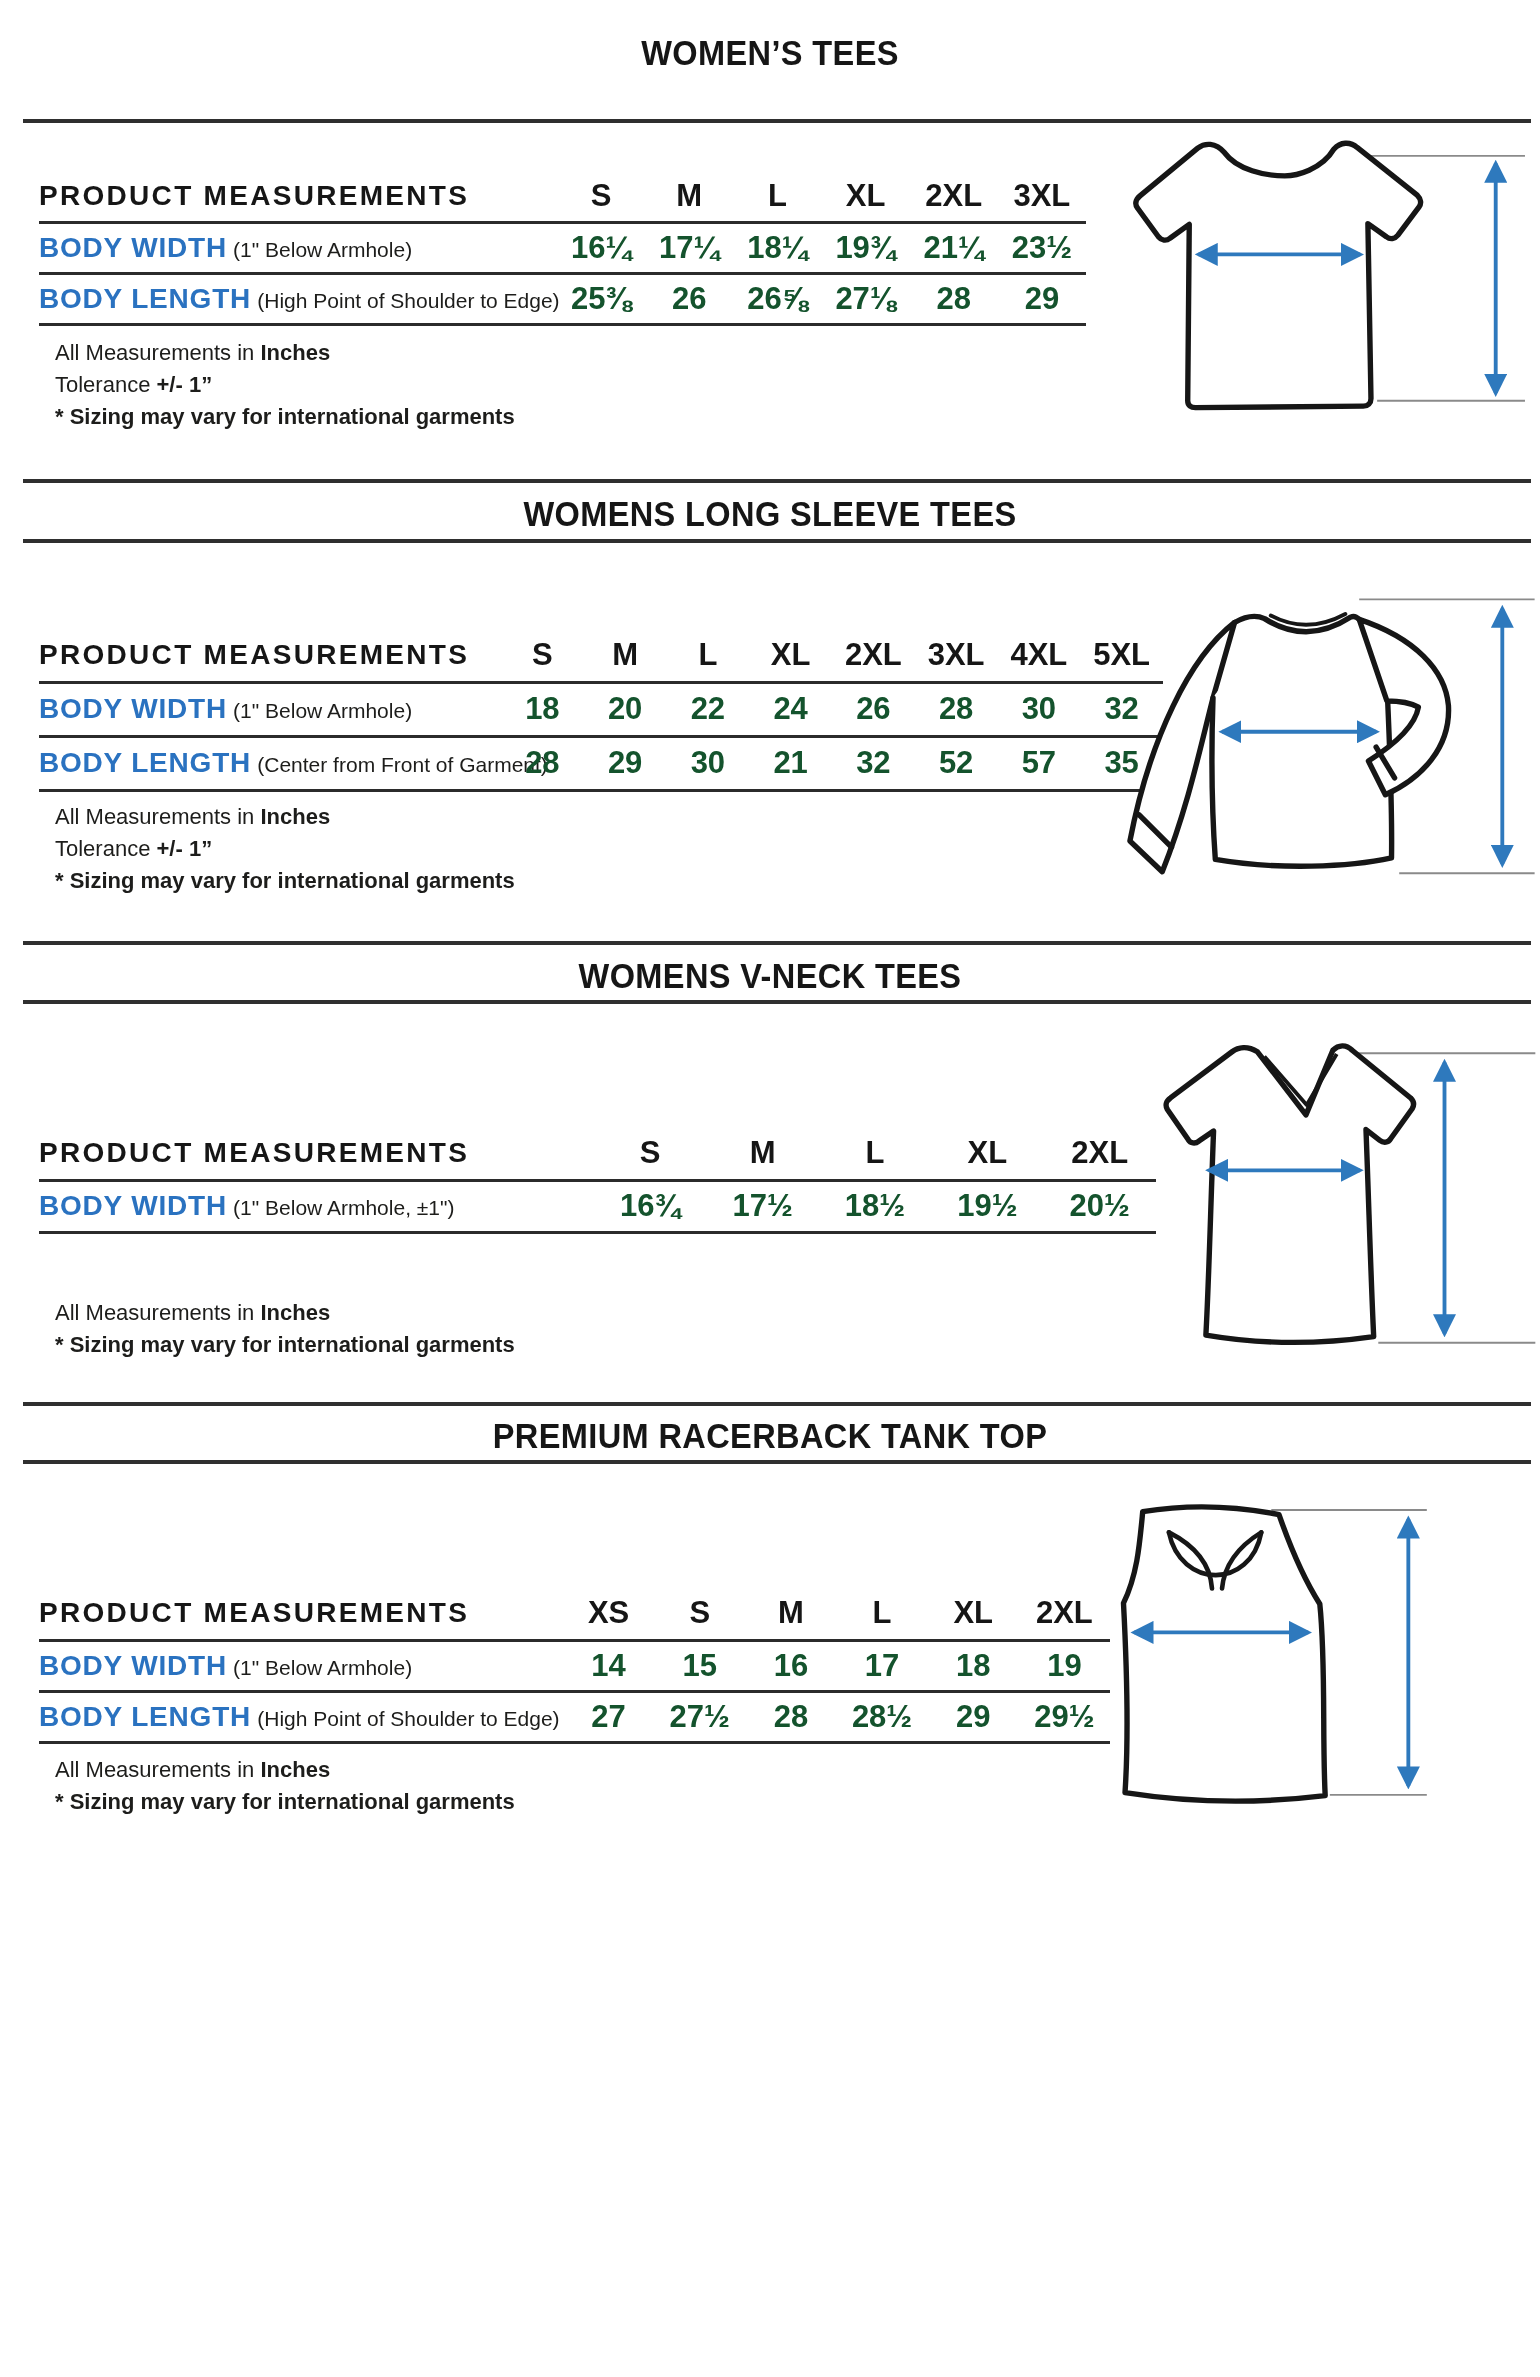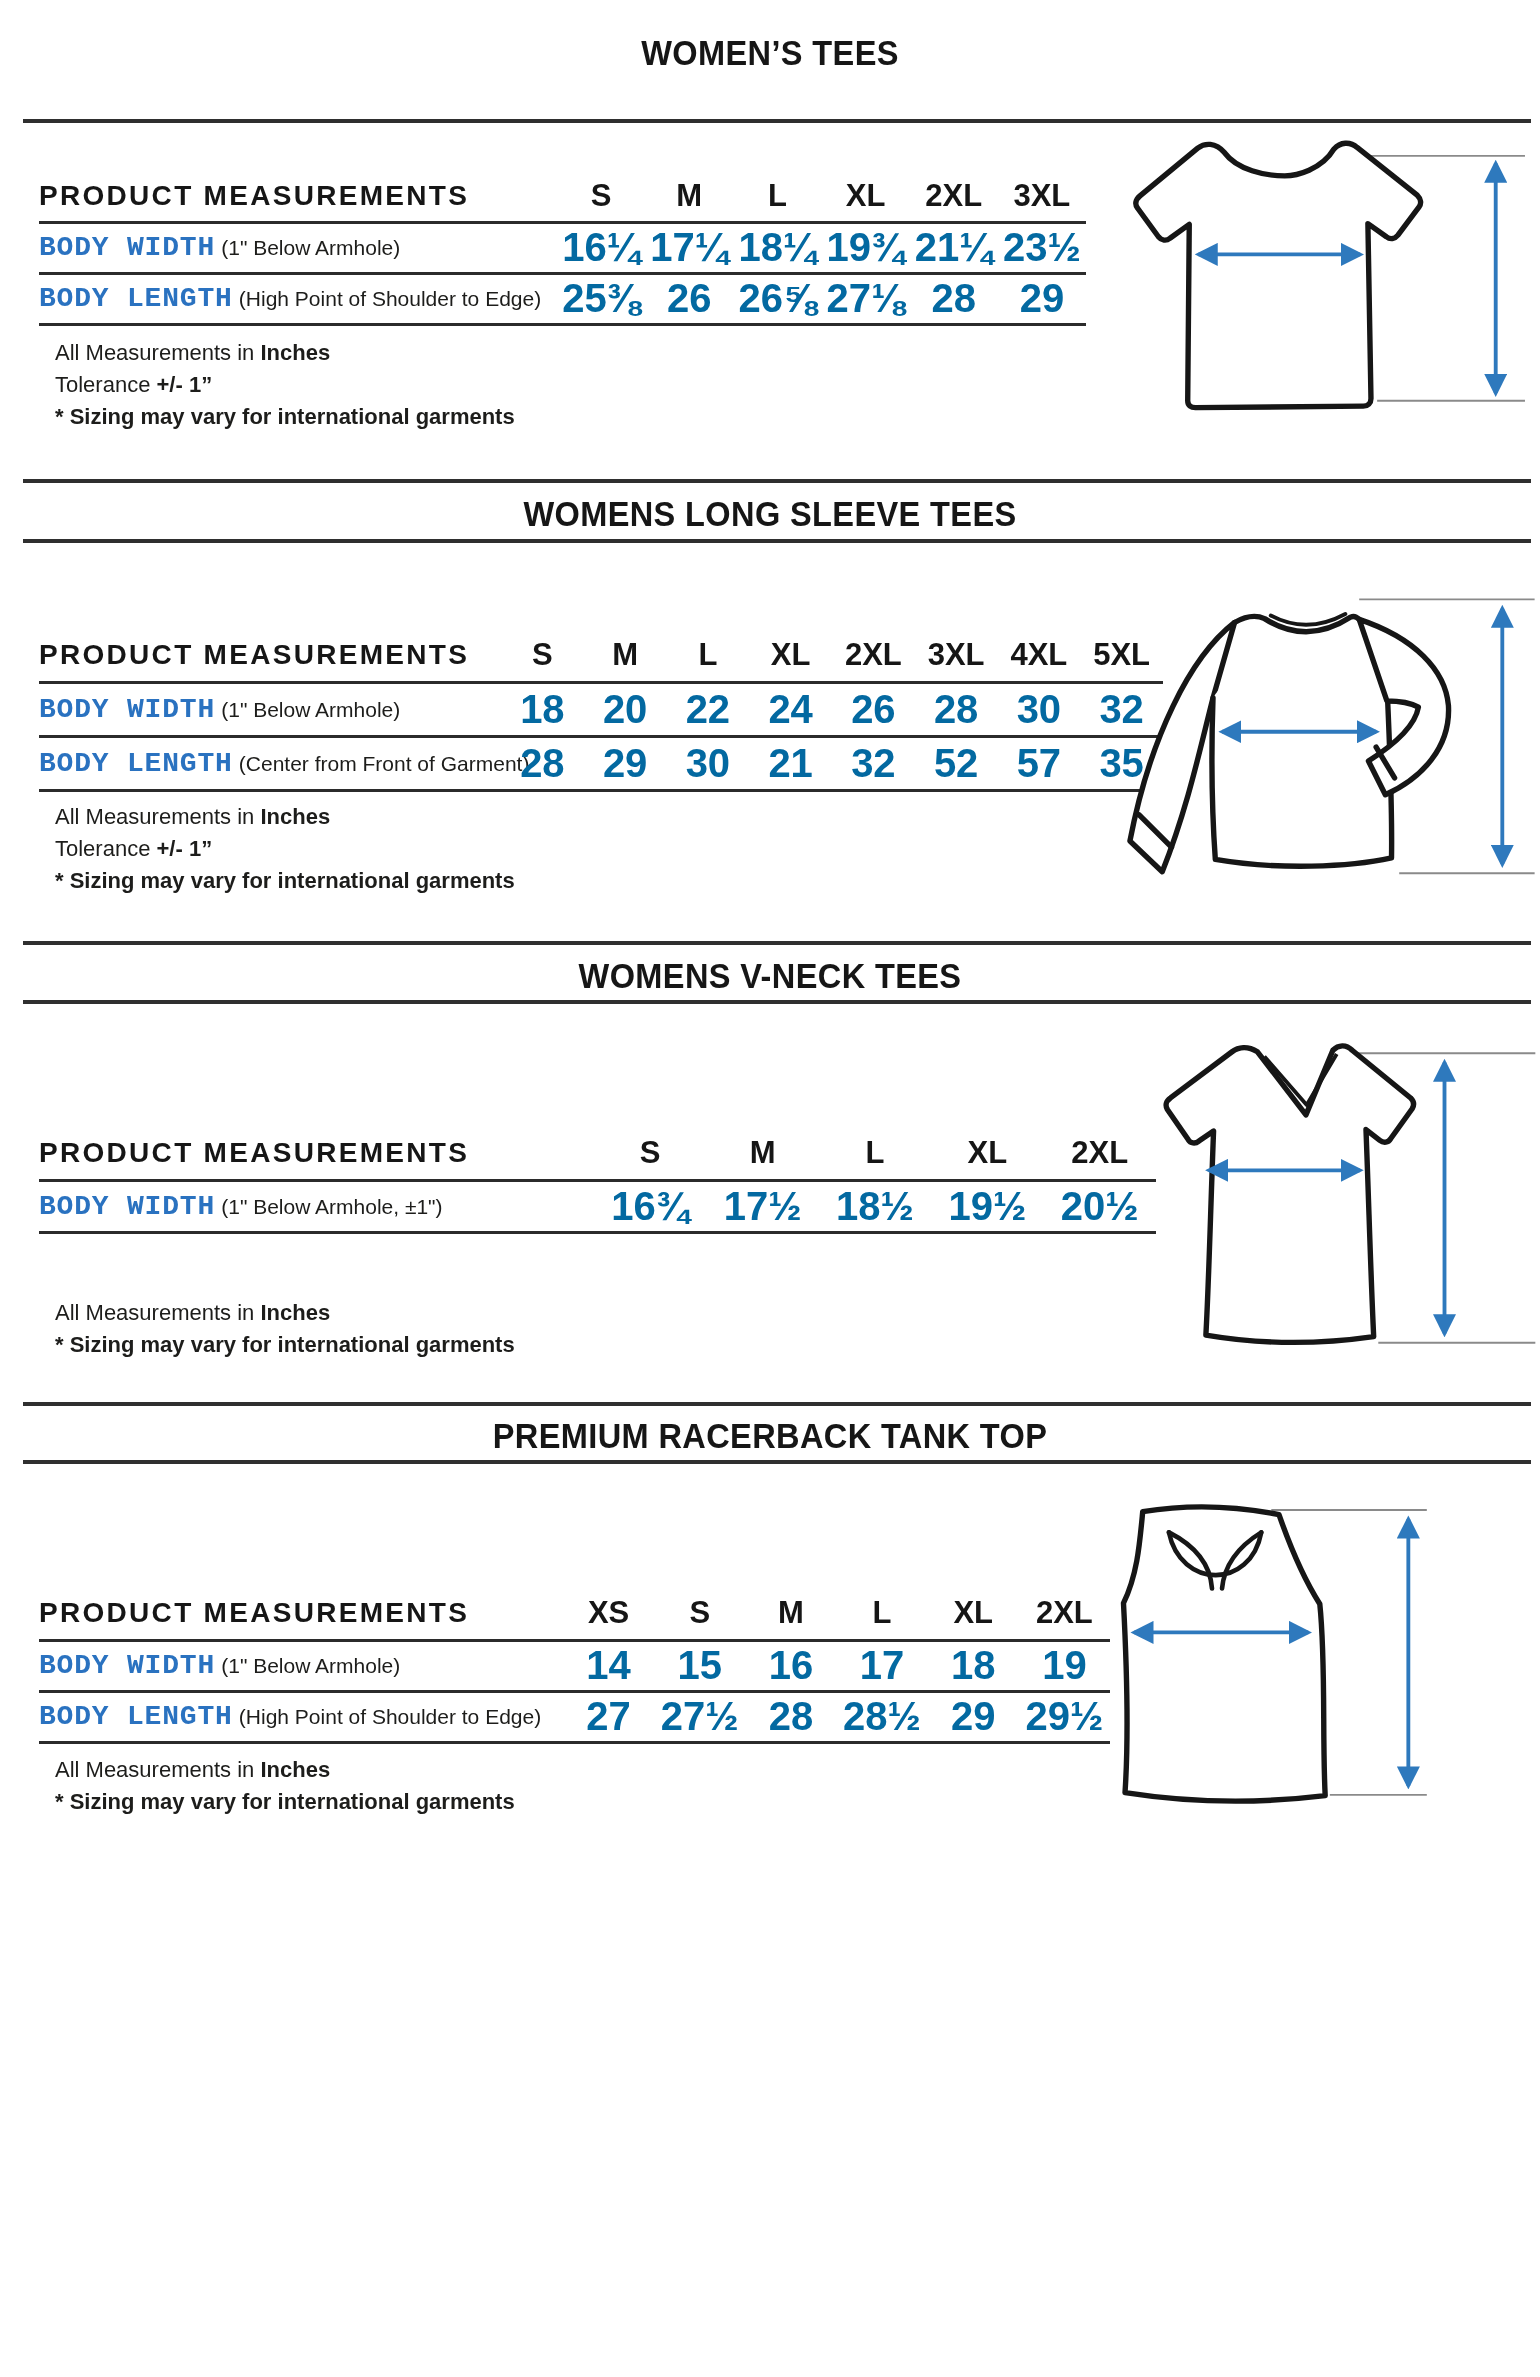--- a/index.html
+++ b/index.html
@@ -18,23 +18,23 @@
   table.meas{position:absolute;border-collapse:collapse;table-layout:fixed;}
   table.meas th,table.meas td{padding:0;vertical-align:middle;}
   table.meas thead th{border-bottom:3.1px solid #2b2b2b;}
   table.meas tbody td{border-bottom:3.1px solid #2b2b2b;}
   th.pm{
     text-align:left;font-size:28px;font-weight:800;color:#161616;
     letter-spacing:2.3px;padding-left:4.6px;white-space:nowrap;
   }
   th.sz{text-align:center;font-size:31px;font-weight:800;color:#161616;}
   td.lbl{text-align:left;padding-left:4.6px;white-space:nowrap;}
-  .rl{font-size:28px;font-weight:800;color:#2a72c0;letter-spacing:0.8px;font-family:Liberation Mono, monospace;}
+  .rl{font-size:28px;font-weight:800;color:#2a72c0;letter-spacing:0.8px;}
   .sub{font-size:21px;font-weight:400;color:#1d1d1b;margin-left:6.2px;}
-  td.val{text-align:center;font-size:40px;font-weight:800;color:#0369a1;}
+  td.val{text-align:center;font-size:31px;font-weight:800;color:#14532d;}
   .notes{position:absolute;}
   .notes p{margin:0 0 10px 12px;font-size:22px;line-height:1.0;color:#1d1d1b;}
   .nb{font-weight:800;}
   .sz-note{font-weight:700;}
   svg.illus{position:absolute;}
 </style>
 </head>
 <body>
 
 <h2 class="sec-title" style="top:33px">WOMEN’S TEES</h2>

